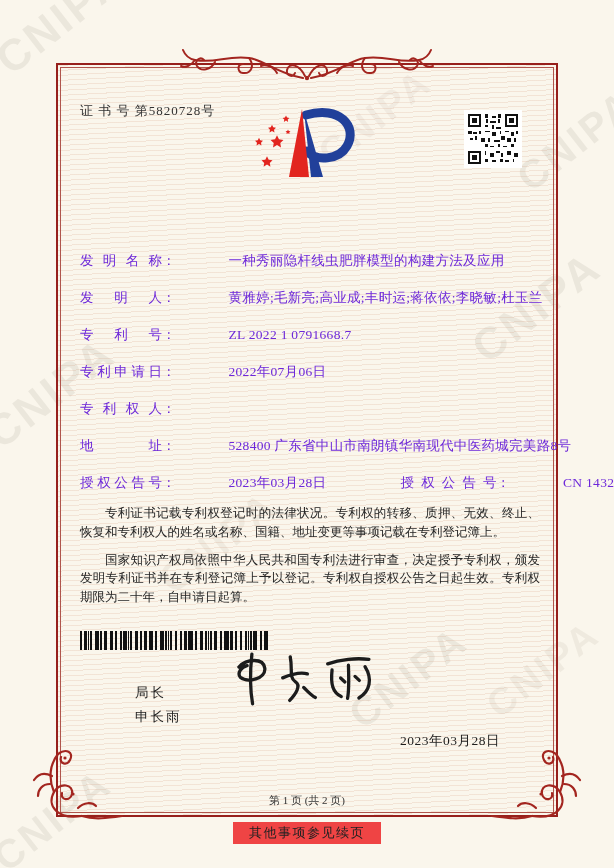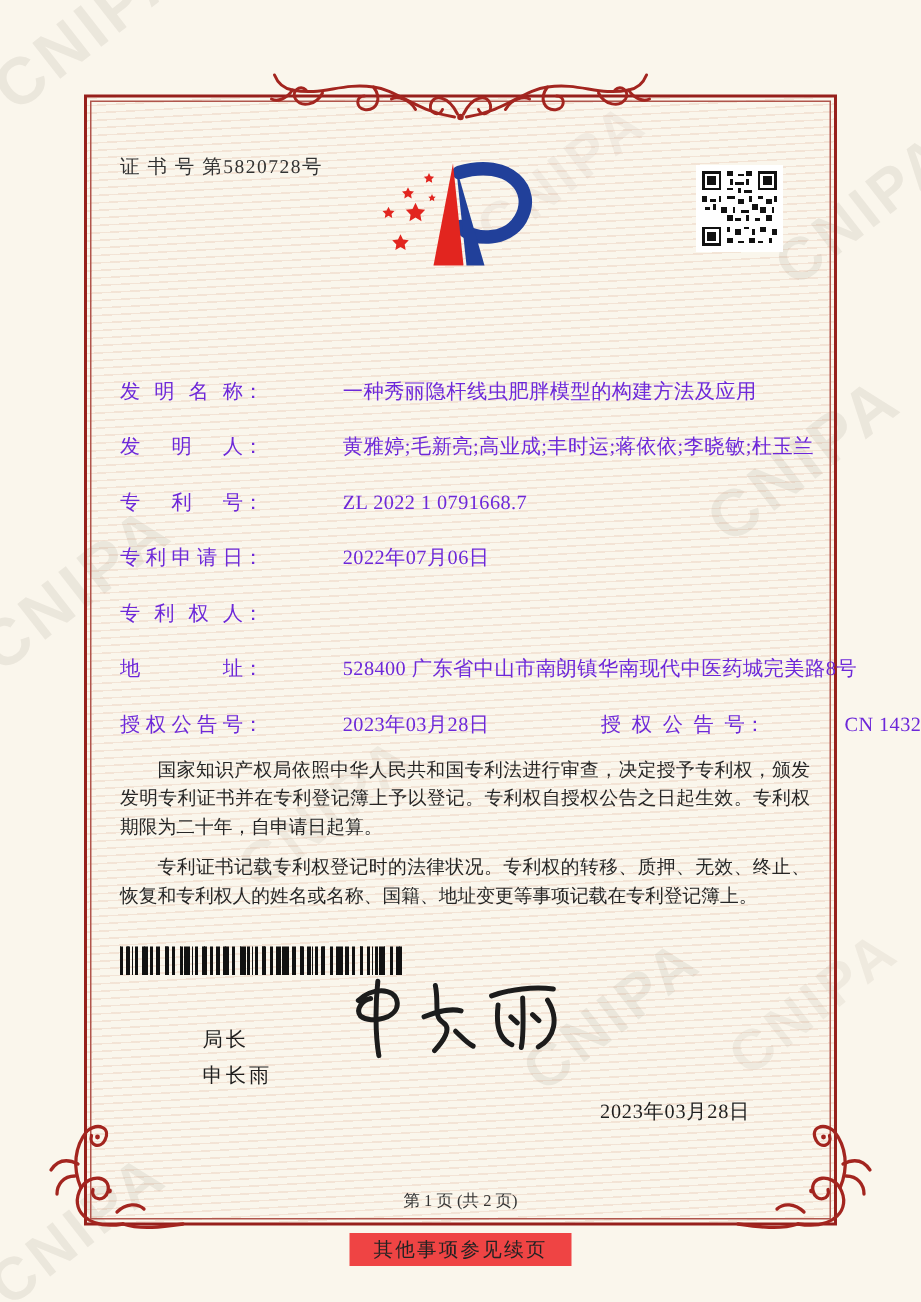--- a/index.html
+++ b/index.html
@@ -286,22 +286,22 @@
       <span class="flabel">授权公告号</span>
         <span class="colon">：</span>
       <span class="fvalue grant-first">2023年03月28日</span>
       <span class="flabel flabel2">授权公告号</span>
         <span class="colon">：</span>
       <span class="fvalue">CN 143285623 B</span>
     </div>
   </div>
 
   <div class="bodytext">
+    <p>专利证书记载专利权登记时的法律状况。专利权的转移、质押、无效、终止、恢复和专利权人的姓名或名称、国籍、地址变更等事项记载在专利登记簿上。</p>
     <p>国家知识产权局依照中华人民共和国专利法进行审查，决定授予专利权，颁发发明专利证书并在专利登记簿上予以登记。专利权自授权公告之日起生效。专利权期限为二十年，自申请日起算。</p>
-    <p>专利证书记载专利权登记时的法律状况。专利权的转移、质押、无效、终止、恢复和专利权人的姓名或名称、国籍、地址变更等事项记载在专利登记簿上。</p>
   </div>
 
   <div class="barcode"></div>
 
   <div class="signer">
     <div>局长</div>
     <div>申长雨</div>
   </div>
 
   <svg class="sig" width="172" height="62" viewBox="0 0 145 60">

